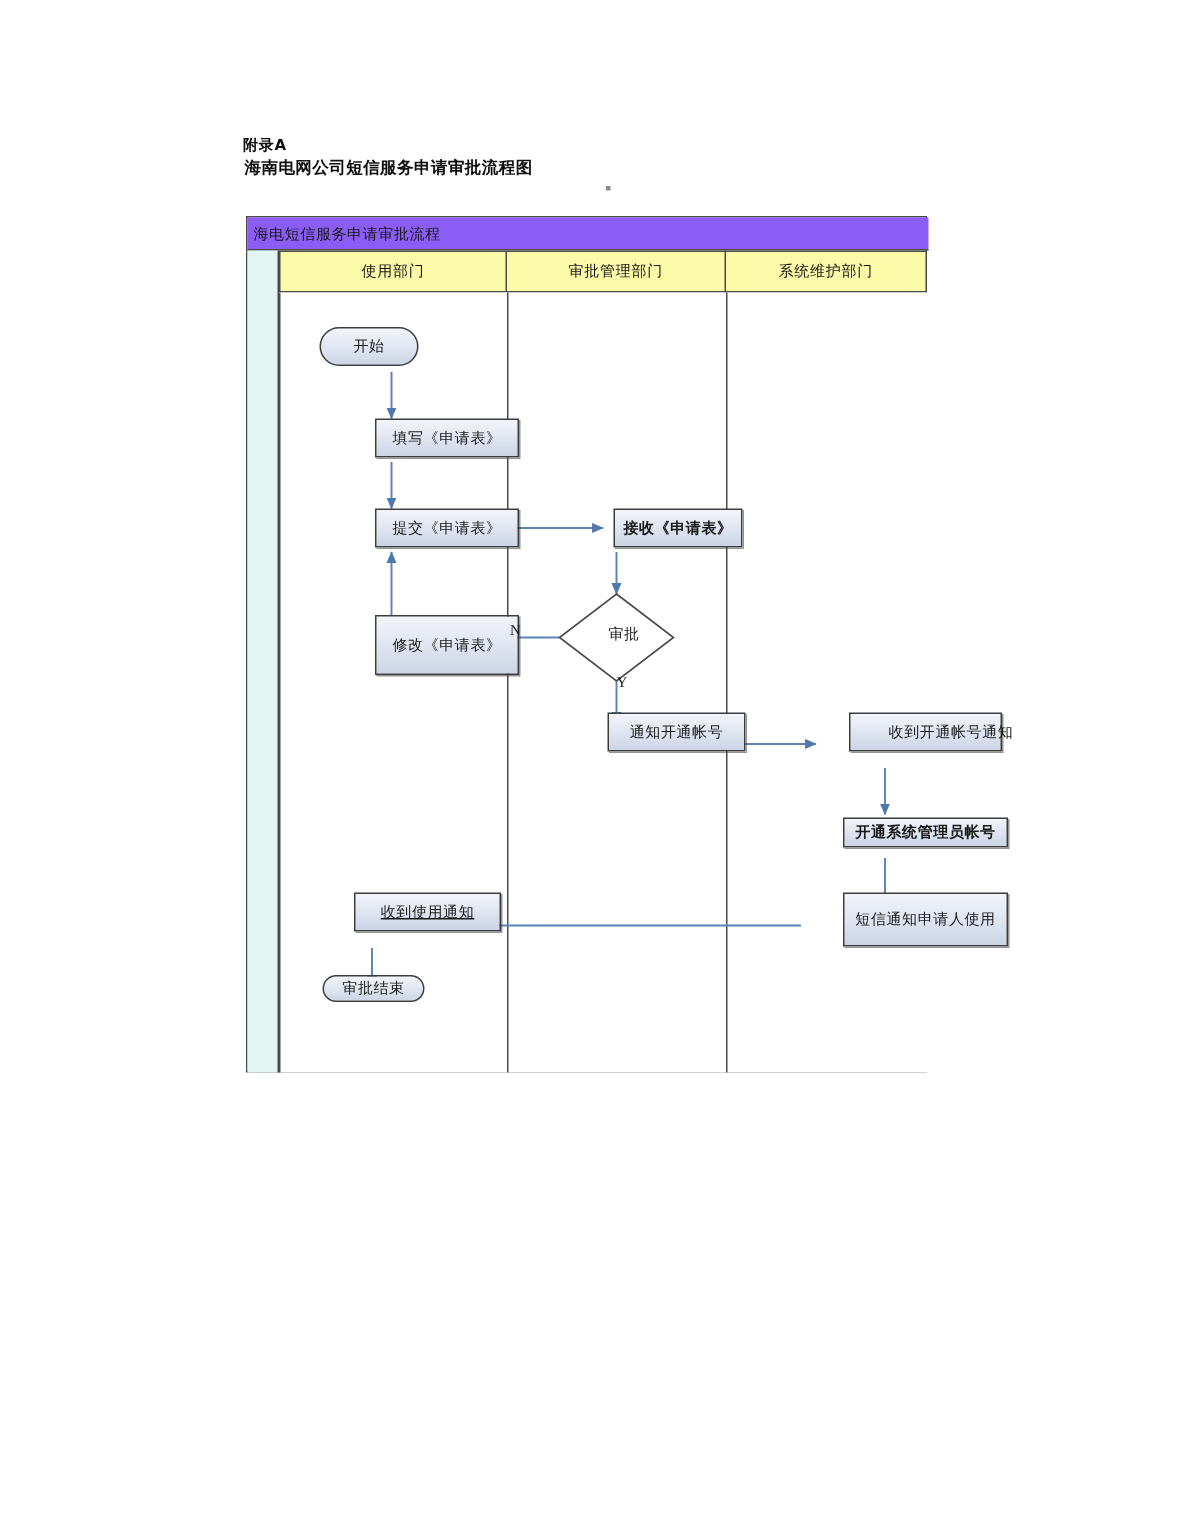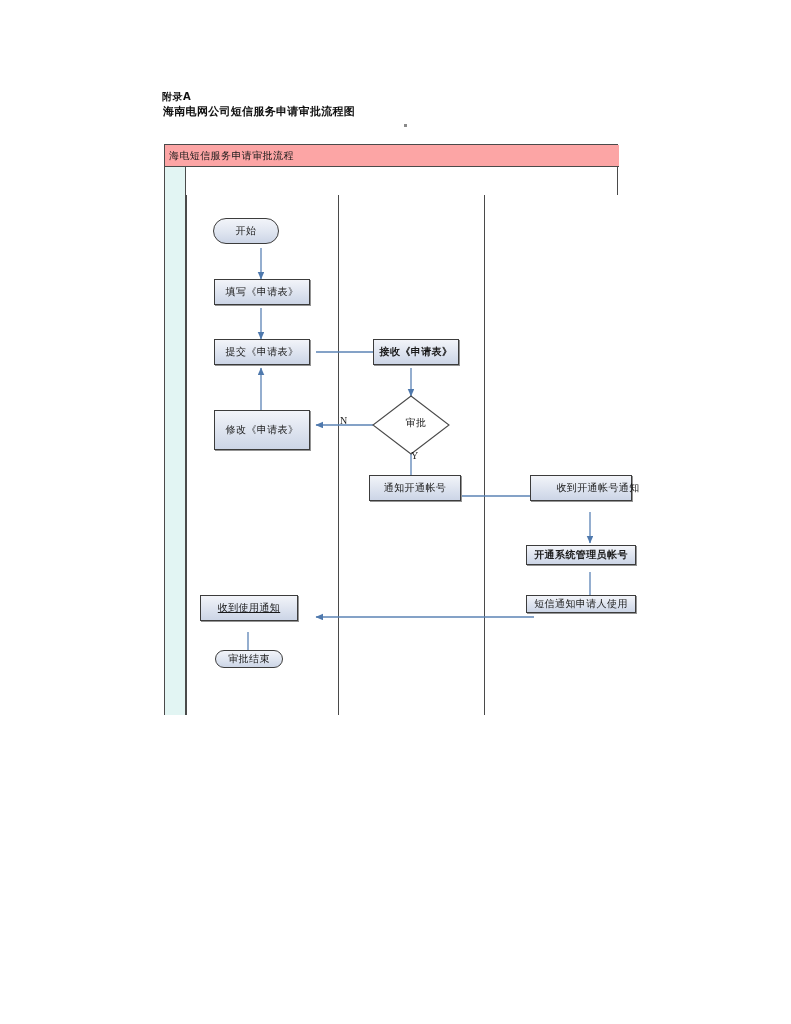--- a/index.html
+++ b/index.html
@@ -60,21 +60,21 @@
   }
 
   
   .diagram-caption-bar {
     position: absolute;
     left: 0px;
     top: 0px;
     width: 454px;
     height: 22px;
     box-sizing: border-box;
-    background: #fca5a5;
+    background: #8b5cf6;
     border-bottom: 1px solid #4a4a4a;
     display: flex;
     align-items: center;
     padding-left: 4px;
     font-size: 10px;
     color: #181818;
     letter-spacing: 0.4px;
     white-space: nowrap;
   }
 
@@ -156,20 +156,21 @@
     justify-content: center;
     font-size: 10px;
     color: #1a1a1a;
     letter-spacing: 0.4px;
     white-space: nowrap;
   }
   .node.process {
     border: 1px solid #3c3c3c;
     background: linear-gradient(180deg, #f2f4f9 0%, #dde3ef 55%, #ccd5e6 100%);
     box-shadow: 1px 1px 0 rgba(60,60,60,0.55);
+    margin-left: 36px;
   }
   .node.terminator {
     border: 1px solid #3c3c3c;
     border-radius: 14px;
     background: linear-gradient(180deg, #f2f4f9 0%, #dfe5f0 55%, #ccd5e6 100%);
   }
   .node.decision-label {
     background: transparent;
     border: none;
   }
@@ -189,20 +190,25 @@
 <div class="doc-title">海南电网公司短信服务申请审批流程图</div>
 
 <div class="title-dot"></div>
 
 <div class="swimlane-frame">
 
   <div class="diagram-caption-bar">海电短信服务申请审批流程</div>
 
   <div class="left-lane"></div>
 
+  <div class="lane-headers">
+    <div class="lane-header c0">使用部门</div>
+    <div class="lane-header c1">审批管理部门</div>
+    <div class="lane-header c2">系统维护部门</div>
+  </div>
 
   <div class="lane-body">
     <div class="lane-sep s0"></div>
     <div class="lane-sep s1"></div>
     <div class="lane-sep s2"></div>
   </div>
 
 </div>
 
 <svg class="flow-svg" viewBox="0 0 454 571">
@@ -252,21 +258,21 @@
 <div class="node process" style="left:373px; top:339px; width:86px; height:26px;font-weight:bold;">接收《申请表》</div>
 
 <div class="node decision-label" style="left:386px; top:412px; width:60px; height:22px;">审批</div>
 
 <div class="node process" style="left:369px; top:475px; width:92px; height:26px;">通知开通帐号</div>
 
 <div class="node process" style="left:530px; top:475px; width:102px; height:26px;padding-left:34px;">收到开通帐号通知</div>
 
 <div class="node process" style="left:526px; top:545px; width:110px; height:20px;font-weight:bold;">开通系统管理员帐号</div>
 
-<div class="node process" style="left:526px; top:595px; width:110px; height:18px;">短信通知申请人使用</div>
+<div class="node process" style="left:526px; top:595px; width:110px; height:36px;">短信通知申请人使用</div>
 
 <div class="node process" style="left:200px; top:595px; width:98px; height:26px;text-decoration:underline;">收到使用通知</div>
 
 <div class="node terminator" style="left:215px; top:650px; width:68px; height:18px;">审批结束</div>
 
 <div class="edge-label" style="left:340px; top:415px;">N</div>
 
 <div class="edge-label" style="left:411px; top:450px;">Y</div>
 
 </body></html>

